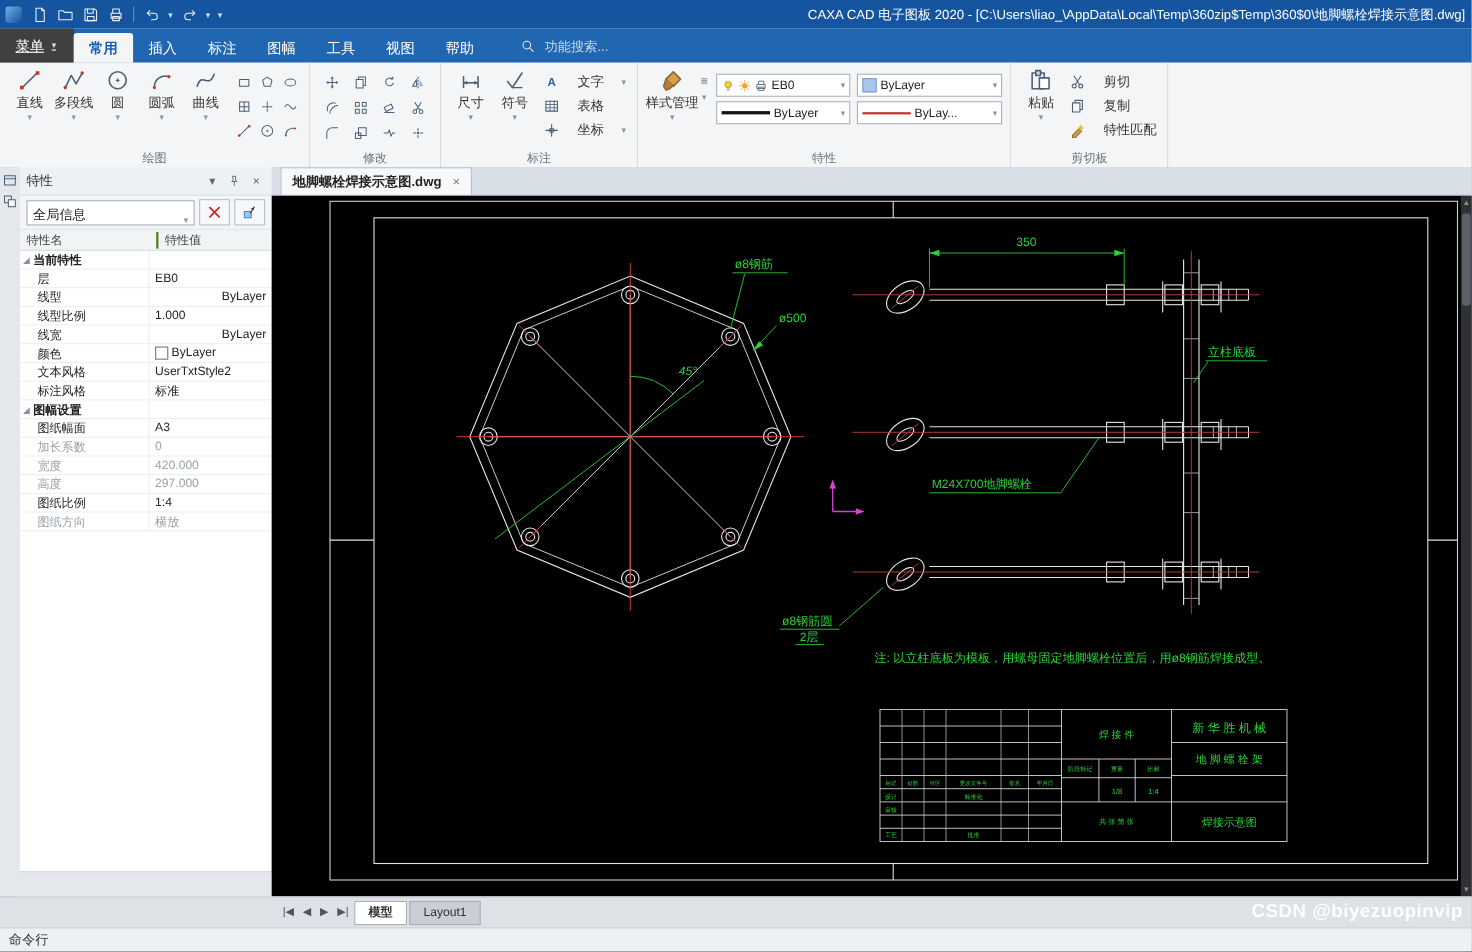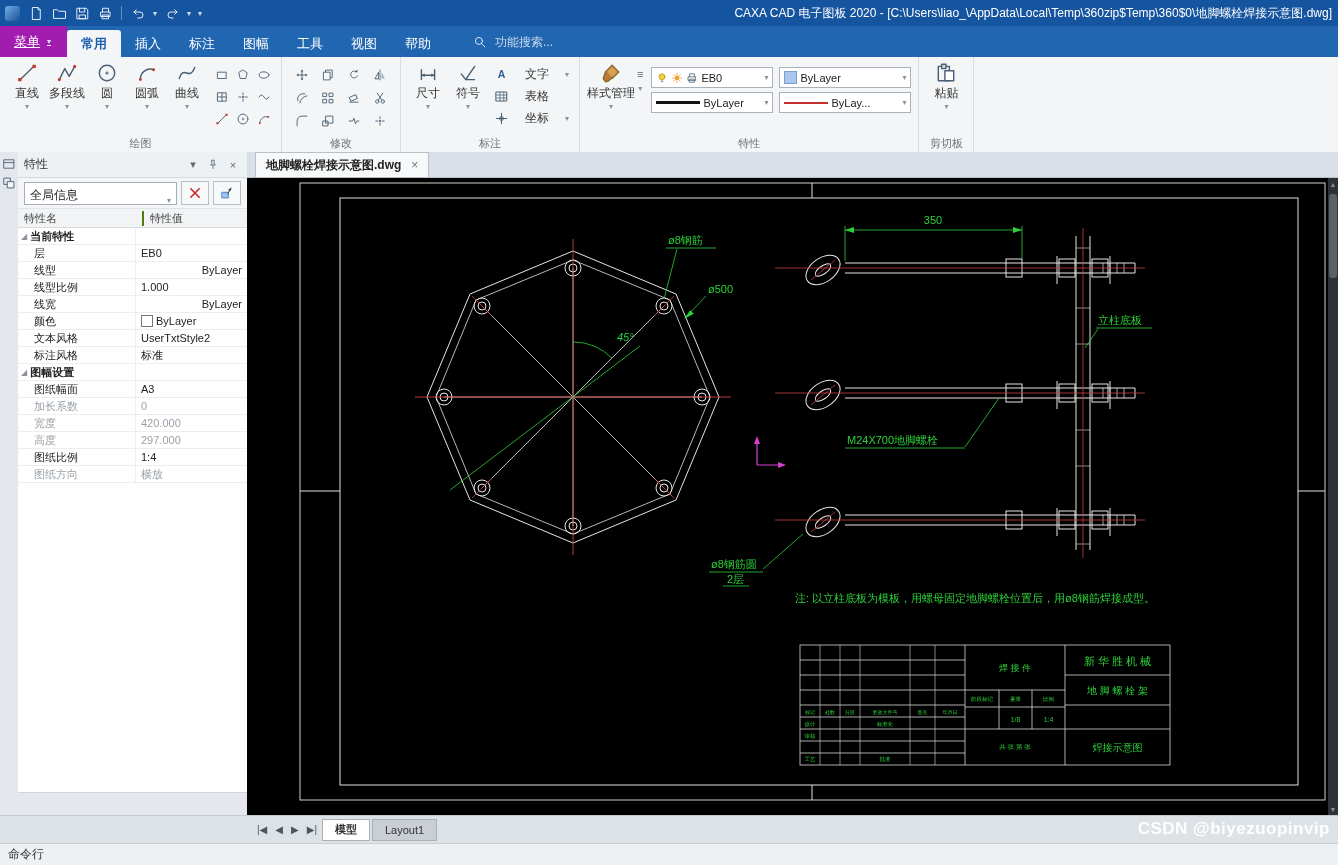--- a/index.html
+++ b/index.html
@@ -12,21 +12,21 @@
   .titlebar{position:absolute;left:0;top:0;right:0;height:26px;background:#15549f;display:flex;align-items:center;color:#fff;}
   .appic{width:15px;height:15px;background:linear-gradient(135deg,#6fb0ea,#1a4f96);border-radius:3px;margin:0 6px 0 5px;}
   .qat{display:flex;align-items:center;gap:3px;}
   .tbtn{width:20px;height:20px;display:flex;align-items:center;justify-content:center;border-radius:2px;}
   .tbtn svg{width:15px;height:15px;}
   .tsep{width:1px;height:14px;background:rgba(255,255,255,.35);margin:0 3px;}
   .tarrow{color:#cfe0f2;font-size:8px;padding:0 2px;}
   .title-text{position:absolute;right:6px;font-size:12px;white-space:nowrap;color:#fff;}
   
   .menubar{position:absolute;top:26px;left:0;right:0;height:31px;background:#2166b0;display:flex;align-items:flex-end;color:#fff;}
-  .menu-first{height:31px;display:flex;align-items:center;padding:0 14px;font-size:13px;gap:5px;background:#a21caf;text-decoration:underline;}
+  .menu-first{height:31px;display:flex;align-items:center;padding:0 14px;font-size:13px;gap:5px;background:#404040;text-decoration:underline;}
   .mtab{height:27px;display:flex;align-items:center;padding:0 14px;font-size:13px;border-radius:3px 3px 0 0;}
   .mtab.active{background:#f3f5f7;color:#1a5fae;font-weight:bold;}
   .msearch{margin-left:28px;display:flex;align-items:center;gap:6px;height:31px;}
   .msearch svg{width:14px;height:14px;}
   input.searchbox{background:transparent;border:none;outline:none;color:#d8e6f4;font-size:12px;width:120px;}
   input.searchbox::placeholder{color:#c8daee;}
   
   .ribbon{position:absolute;top:57px;left:0;right:0;height:95px;background:#f3f5f7;border-bottom:1px solid #c9ced3;display:flex;}
   .rgroup{position:relative;border-right:1px solid #d9dde1;padding:3px 7px 16px 7px;display:flex;align-items:flex-start;}
   .rlabel{position:absolute;bottom:1px;left:0;right:0;text-align:center;font-size:11px;color:#69737c;font-family:Liberation Serif, serif;}
@@ -586,20 +586,40 @@
     </div>
 
     <div class="rgroup">
       <div class="bigbtn">
           <svg class="icn">
             <use href="#ic-paste"></use>
           </svg>
           <span>粘贴</span>
           <span class="dd-arrow">▾</span>
         </div>
+      <div class="smallcol">
+        <div class="smallbtn">
+            <svg class="icn">
+              <use href="#ic-cut"></use>
+            </svg>
+            <span>剪切</span>
+          </div>
+        <div class="smallbtn">
+            <svg class="icn">
+              <use href="#ic-copy"></use>
+            </svg>
+            <span>复制</span>
+          </div>
+        <div class="smallbtn">
+            <svg class="icn">
+              <use href="#ic-match"></use>
+            </svg>
+            <span>特性匹配</span>
+          </div>
+      </div>
       <div class="rlabel">剪切板</div>
     </div>
   </div>
 
   <div class="panelstrip">
     <span class="striptab">
         <svg class="icn">
           <use href="#ic-panel"></use>
         </svg>
       </span>

